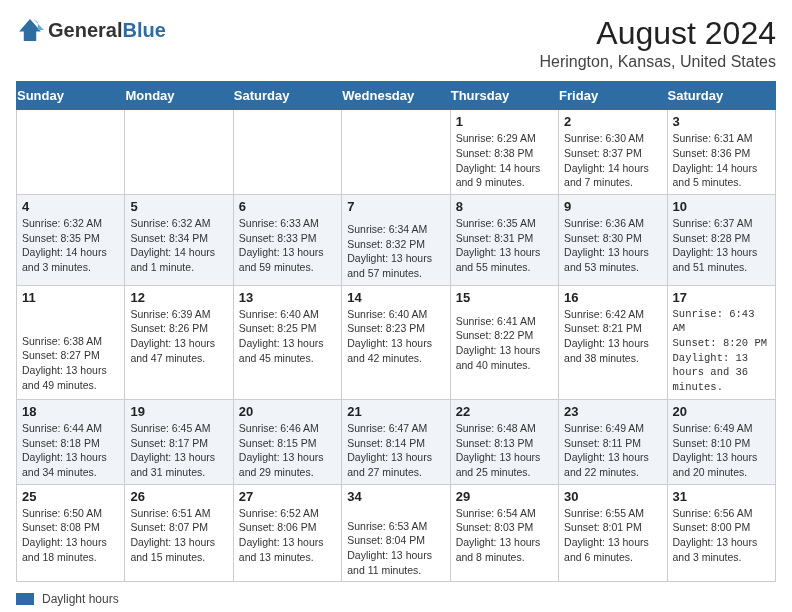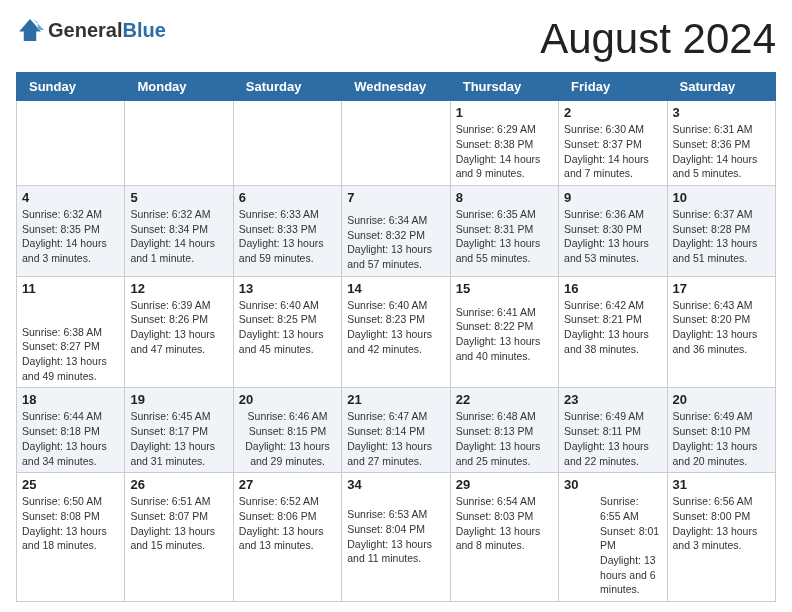--- a/index.html
+++ b/index.html
@@ -22,39 +22,39 @@
       gap: 4px;
     }
     .logo-icon {
       width: 28px;
       height: 28px;
     }
     .title-block {
       text-align: right;
     }
     .month-title {
-      font-size: 42px;
+      font-size: 32px;
       font-weight: normal;
       color: #222;
       line-height: 1.1;
     }
     .location {
       font-size: 16px;
       color: #444;
       margin-top: 2px;
     }
     .calendar {
       width: 100%;
       border-collapse: collapse;
       font-size: 11px;
     }
     .calendar th {
       background: #2e6da4;
       color: #fff;
-      padding: 6px 12px;
+      padding: 6px 0;
       text-align: left;
       font-size: 13px;
       font-weight: bold;
       border: 1px solid #2e6da4;
     }
     .calendar td {
       border: 1px solid #ccc;
       vertical-align: top;
       padding: 4px 5px;
       width: 108px;
@@ -107,20 +107,21 @@
       <polygon points="22,4 36,18 28,18 28,8" fill="#5aaee8"></polygon>
     </svg>
     <div>
       <div style="font-size:20px;font-weight:bold;">
         <span style="color:#333;">General</span><span style="color:#2e6da4;">Blue</span>
       </div>
     </div>
   </div>
   <div class="title-block">
     <div class="month-title">August 2024</div>
+    <div class="location">Herington, Kansas, United States</div>
   </div>
 </div>
 
 <table class="calendar">
   <thead>
     <tr>
     <th>Sunday</th>
         <th>Monday</th>
         <th>Saturday</th>
         <th>Wednesday</th>
@@ -230,41 +231,41 @@
 Daylight: 13 hours and 40 minutes.</div>
         </td>
         <td>
           <span class="day-num">16</span>
           <div class="day-info" style="white-space: pre-line;">Sunrise: 6:42 AM
 Sunset: 8:21 PM
 Daylight: 13 hours and 38 minutes.</div>
         </td>
         <td>
           <span class="day-num">17</span>
-          <div class="day-info" style="white-space: pre-line;">Sunrise: 6:43 AM
+          <div class="day-info" style="white-space: pre-line; font-family: Liberation Mono, monospace;">Sunrise: 6:43 AM
 Sunset: 8:20 PM
 Daylight: 13 hours and 36 minutes.</div>
         </td>
       </tr>
       <tr>
         <td>
           <span class="day-num">18</span>
           <div class="day-info" style="white-space: pre-line;">Sunrise: 6:44 AM
 Sunset: 8:18 PM
 Daylight: 13 hours and 34 minutes.</div>
         </td>
         <td>
           <span class="day-num">19</span>
           <div class="day-info" style="white-space: pre-line;">Sunrise: 6:45 AM
 Sunset: 8:17 PM
 Daylight: 13 hours and 31 minutes.</div>
         </td>
         <td>
           <span class="day-num">20</span>
-          <div class="day-info" style="white-space: pre-line; text-align: center;">Sunrise: 6:46 AM
+          <div class="day-info" style="white-space: pre-line;">Sunrise: 6:46 AM
 Sunset: 8:15 PM
 Daylight: 13 hours and 29 minutes.</div>
         </td>
         <td>
           <span class="day-num">21</span>
           <div class="day-info" style="white-space: pre-line;">Sunrise: 6:47 AM
 Sunset: 8:14 PM
 Daylight: 13 hours and 27 minutes.</div>
         </td>
         <td>
@@ -312,21 +313,21 @@
 Daylight: 13 hours and 11 minutes.</div>
         </td>
         <td>
           <span class="day-num">29</span>
           <div class="day-info" style="white-space: pre-line;">Sunrise: 6:54 AM
 Sunset: 8:03 PM
 Daylight: 13 hours and 8 minutes.</div>
         </td>
         <td>
           <span class="day-num">30</span>
-          <div class="day-info" style="white-space: pre-line; margin-left: 36px;">Sunrise: 6:55 AM
+          <div class="day-info" style="white-space: pre-line;">Sunrise: 6:55 AM
 Sunset: 8:01 PM
 Daylight: 13 hours and 6 minutes.</div>
         </td>
         <td>
           <span class="day-num">31</span>
           <div class="day-info" style="white-space: pre-line;">Sunrise: 6:56 AM
 Sunset: 8:00 PM
 Daylight: 13 hours and 3 minutes.</div>
         </td>
       </tr>

